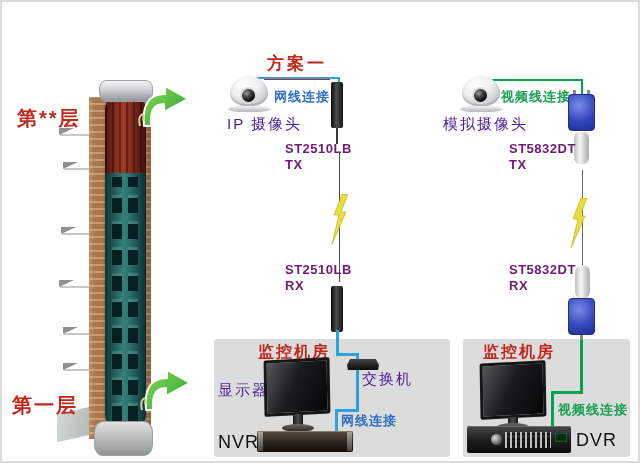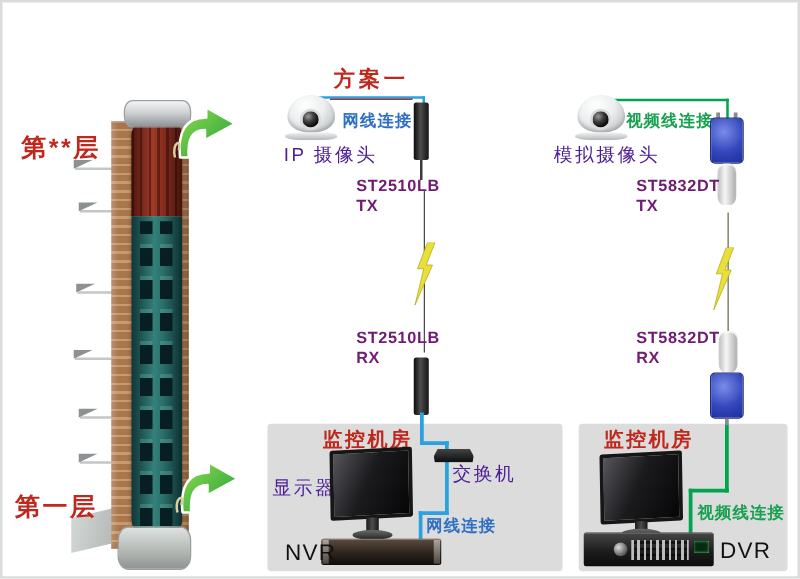--- a/index.html
+++ b/index.html
@@ -200,21 +200,21 @@
   <div class="abs mon-screen" style="left:262px;top:357px;"></div>
   <div class="abs mon-neck" style="left:291px;top:412px;"></div>
   <div class="abs mon-base" style="left:280px;top:422px;"></div>
 
   <div class="abs cable-label-blue" style="left:339px;top:410px;">网线连接</div>
 
   <div class="abs nvr-box" style="left:255px;top:429px;">
     <div class="nvr-cap" style="left:1px;"></div>
     <div class="nvr-cap" style="right:1px;"></div>
   </div>
-  <div class="abs big-label" style="left:226px;top:430px;">NVR</div>
+  <div class="abs big-label" style="left:216px;top:430px;">NVR</div>
 
 
   <div class="abs cable green" style="left:487px;top:77px;width:94px;height:2px;"></div>
   <div class="abs cable green" style="left:579px;top:77px;width:2px;height:16px;"></div>
 
   <div class="abs cam" style="left:458px;top:74px;">
     <div class="cam-dome"></div>
     <div class="cam-lens"></div>
     <div class="cam-base"></div>
   </div>

